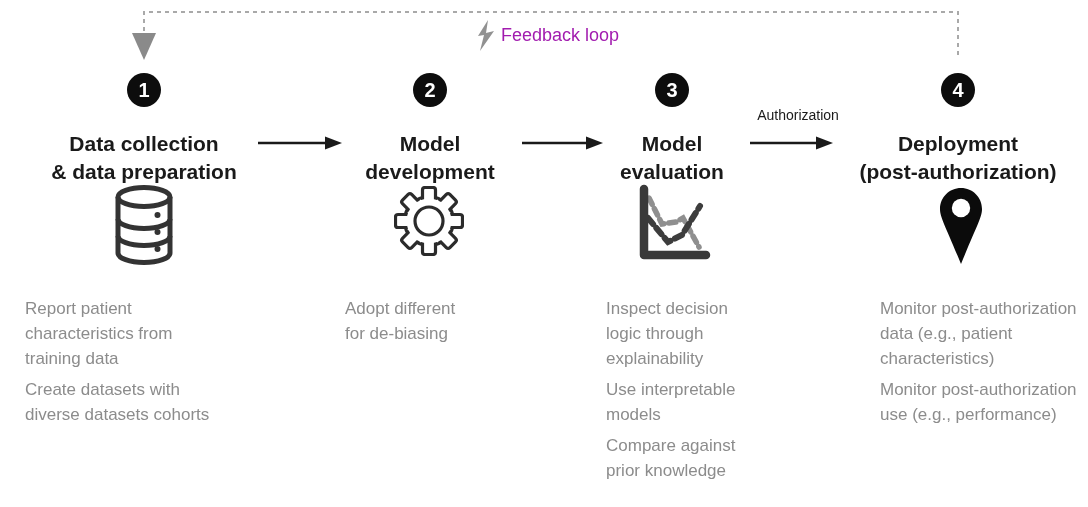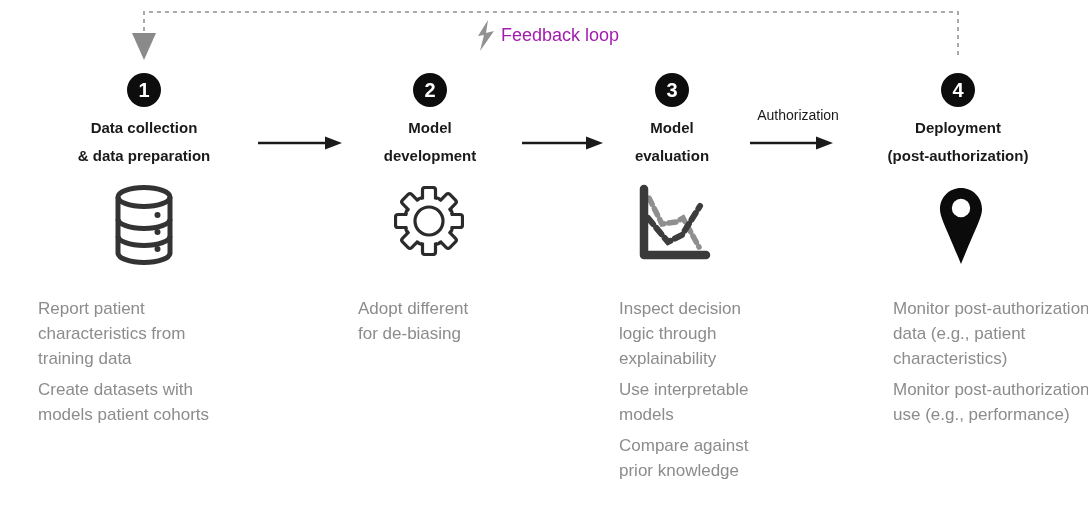--- a/index.html
+++ b/index.html
@@ -8,36 +8,36 @@
     font-family:"Liberation Sans", sans-serif;
   }
   .overlay{position:absolute;left:0;top:0;width:1088px;height:507px;pointer-events:none;}
   .step-circle{
     position:absolute;top:73px;width:34px;height:34px;border-radius:50%;
     background:#0d0d0d;color:#ffffff;font-weight:bold;font-size:20px;
     display:flex;align-items:center;justify-content:center;
   }
   #c1{left:127px}#c2{left:413px}#c3{left:655px}#c4{left:941px}
   .step-title{
-    position:absolute;top:114px;text-align:center;white-space:pre-line;
-    font-weight:bold;font-size:15px;line-height:28px;color:#1a1a1a;
+    position:absolute;top:130px;text-align:center;white-space:pre-line;
+    font-weight:bold;font-size:21px;line-height:28px;color:#1a1a1a;
   }
   #t1{left:4px;width:280px}
   #t2{left:310px;width:240px}
   #t3{left:552px;width:240px}
   #t4{left:828px;width:260px}
   .step-icon{position:absolute;}
   #icon1{left:112px;top:185px}
   #icon2{left:394px;top:186px}
   #icon3{left:635px;top:184px}
   #icon4{left:939px;top:187px}
   .notes{
     position:absolute;top:296px;font-size:17px;line-height:25px;color:#8c8c8c;
   }
-  .notes .note{white-space:pre-line;margin:0 0 6px 13px;}
+  .notes .note{white-space:pre-line;margin:0 0 6px 0;}
   #n1{left:25px;width:230px}
   #n2{left:345px;width:230px}
   #n3{left:606px;width:230px}
   #n4{left:880px;width:250px}
   #feedback-label{
     position:absolute;left:501px;top:25px;font-size:18px;color:#a21caf;
   }
   #bolt{position:absolute;left:477px;top:20px;}
   #authorization-label{
     position:absolute;left:722px;top:107px;width:152px;text-align:center;
@@ -128,21 +128,21 @@
   <svg id="icon4" class="step-icon" width="44" height="78" viewBox="0 0 44 78">
     <path d="M22,1 C10.2,1 1,10.4 1,22 C1,30.5 6.5,39 22,77 C37.5,39 43,30.5 43,22 C43,10.4 33.8,1 22,1 Z" fill="#0b0b0b"></path>
     <circle cx="22" cy="21" r="9.2" fill="#ffffff"></circle>
   </svg>
 
   <div id="n1" class="notes">
     <div class="note">Report patient
 characteristics from
 training data</div>
     <div class="note">Create datasets with
-models patient cohorts</div>
+diverse datasets cohorts</div>
   </div>
   <div id="n2" class="notes">
     <div class="note">Adopt different
 for de-biasing</div>
   </div>
   <div id="n3" class="notes">
     <div class="note">Inspect decision
 logic through
 explainability</div>
     <div class="note">Use interpretable

